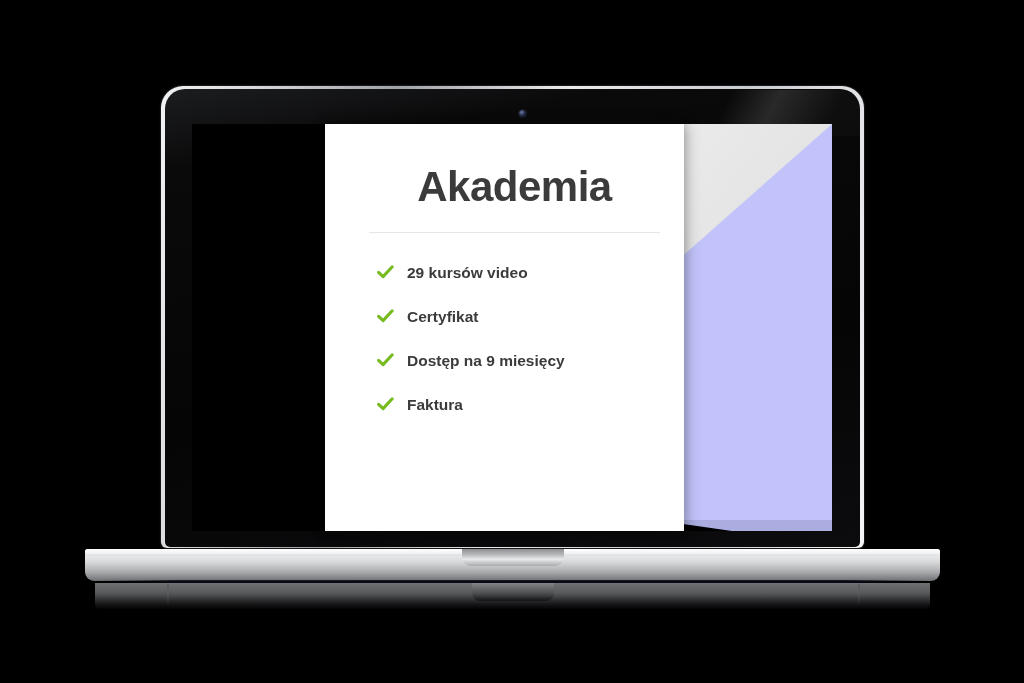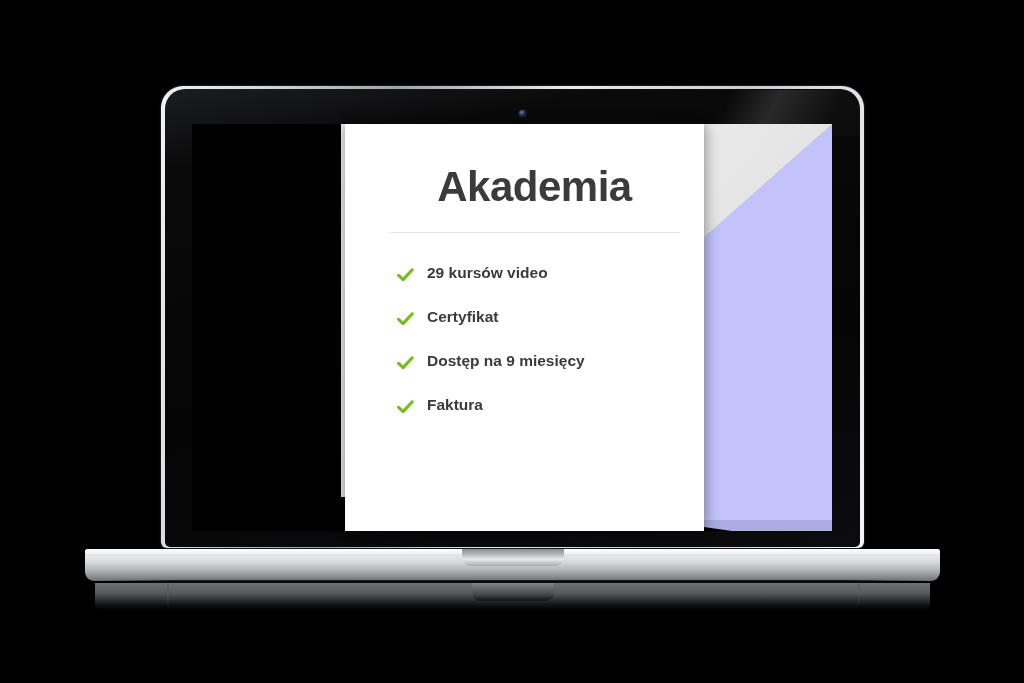--- a/index.html
+++ b/index.html
@@ -90,21 +90,21 @@
   .screen-black-bottomleft {
     position:absolute;
     left:0; bottom:0; width:540px; height:34px;
     background:#000;
     clip-path:polygon(0 0, 0 100%, 100% 100%, 56% 0);
   }
 
   
   .card {
     position:absolute;
-    left:345px; top:124px;
+    left:325px; top:124px;
     width:359px; height:407px;
     background:#ffffff;
     box-shadow:2px 0 14px rgba(0,0,0,0.28), -2px 0 10px rgba(0,0,0,0.22);
     padding:38px 14px 0 34px;
     z-index:5;
   }
   .card-title {
     text-align:center;
     font-size:42px;
     line-height:50px;
@@ -117,21 +117,21 @@
     margin:20px 10px 0 10px;
     height:1px;
     background:#e6e6e6;
   }
   .feature-list {
     list-style:none;
     margin:28px 0 0 18px;
   }
   .feature-item {
     display:flex;
-    align-items:flex-end;
+    align-items:flex-start;
     margin-bottom:21px;
     font-size:15.5px;
     line-height:23px;
     color:#3b3b3c;
   }
   .feature-item.regular .feature-text { font-weight:700; }
   .feature-item.bold .feature-text { font-weight:700; }
   .check-icon {
     flex:0 0 auto;
     width:17px; height:17px;

